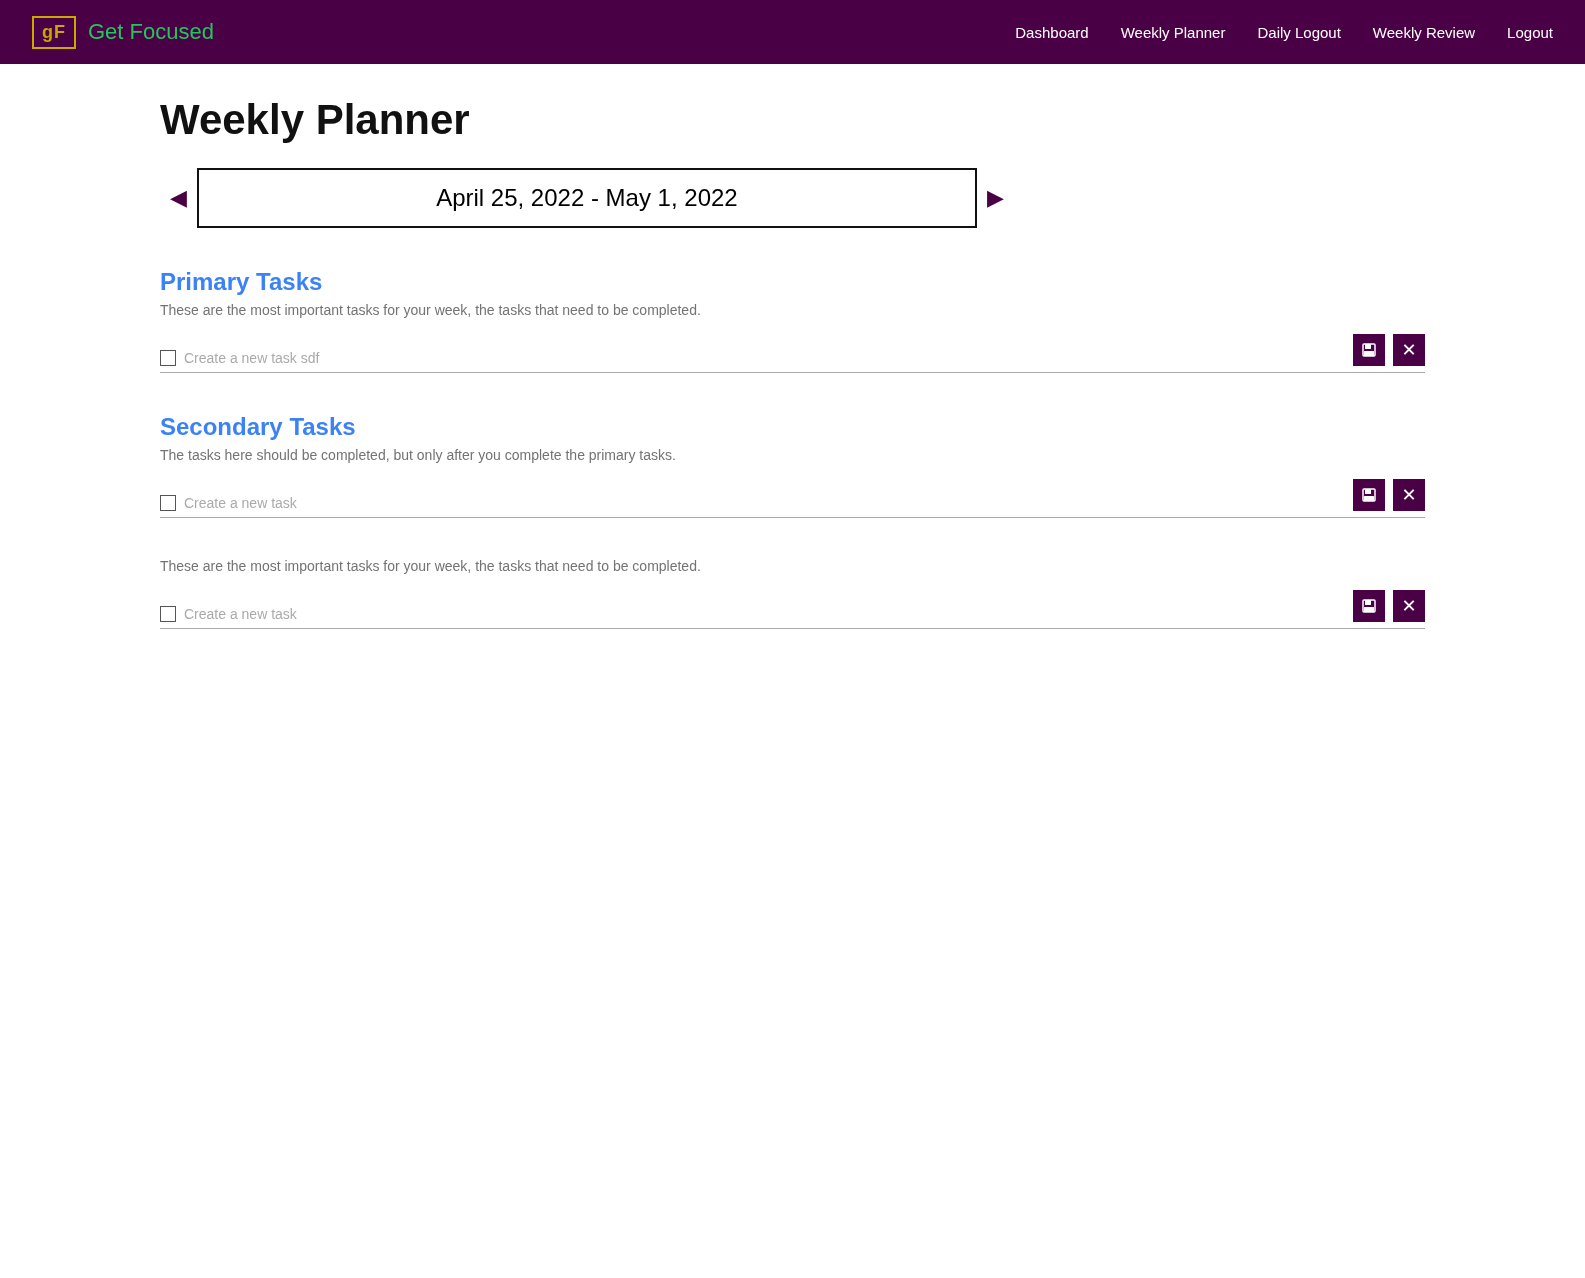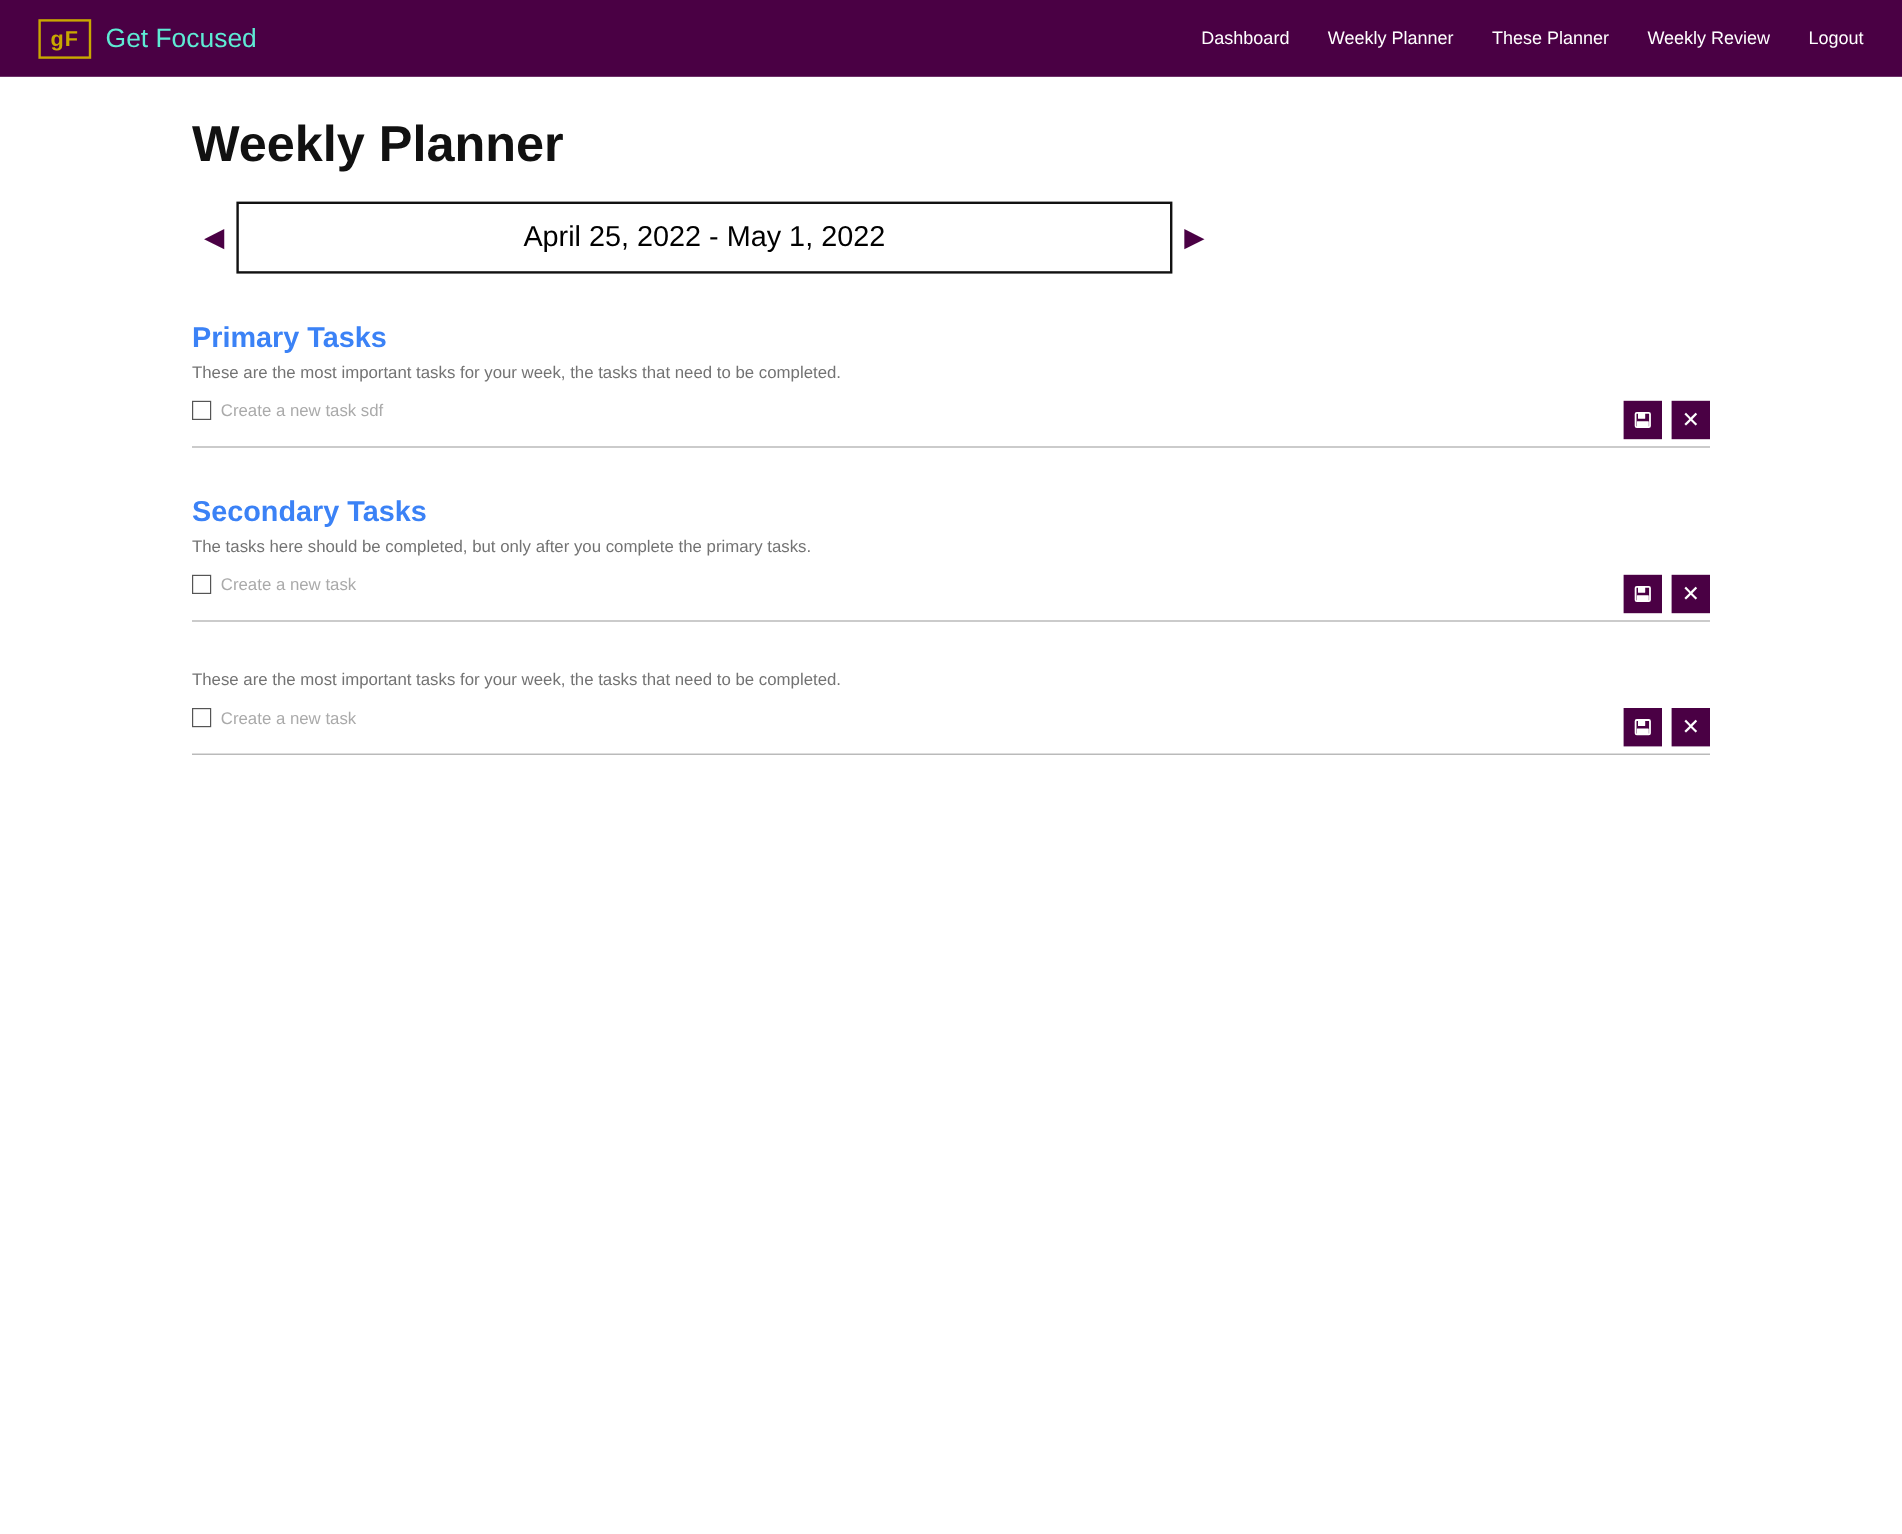--- a/index.html
+++ b/index.html
@@ -17,21 +17,21 @@
       border: 2px solid #c9a800;
       background: #4a0044;
       color: #c9a800;
       font-weight: bold;
       font-size: 18px;
       padding: 4px 8px;
       margin-right: 12px;
       letter-spacing: 1px;
     }
     .app-title {
-      color: #5eead4;
+      color: #22c55e;
       font-size: 22px;
       font-weight: normal;
       margin-right: auto;
     }
     .nav-links {
       display: flex;
       gap: 32px;
     }
     .nav-link {
       color: #fff;
@@ -90,21 +90,21 @@
     }
     .section-desc {
       font-size: 14px;
       color: #737373;
       margin-bottom: 16px;
     }
 
     
     .task-row {
       display: flex;
-      align-items: flex-start;
+      align-items: flex-end;
       border-bottom: 1px solid #aaa;
       padding-bottom: 6px;
       gap: 8px;
     }
     .task-checkbox {
       width: 16px;
       height: 16px;
       border: 1.5px solid #555;
       display: inline-block;
       flex-shrink: 0;
@@ -150,21 +150,21 @@
 </head>
 <body>
 
 <nav class="navbar">
   <div class="logo-box">gF</div>
   <span class="app-title">Get Focused</span>
   <div class="nav-links">
 
   <button class="nav-link">Dashboard</button>
       <button class="nav-link">Weekly Planner</button>
-      <button class="nav-link">These Planner</button>
+      <button class="nav-link">Daily Logout</button>
       <button class="nav-link">Weekly Review</button>
       <button class="nav-link">Logout</button>
     </div>
 </nav>
 
 <div class="main">
 
   <h1 class="page-title">Weekly Planner</h1>
 
   <div class="date-navigator">

